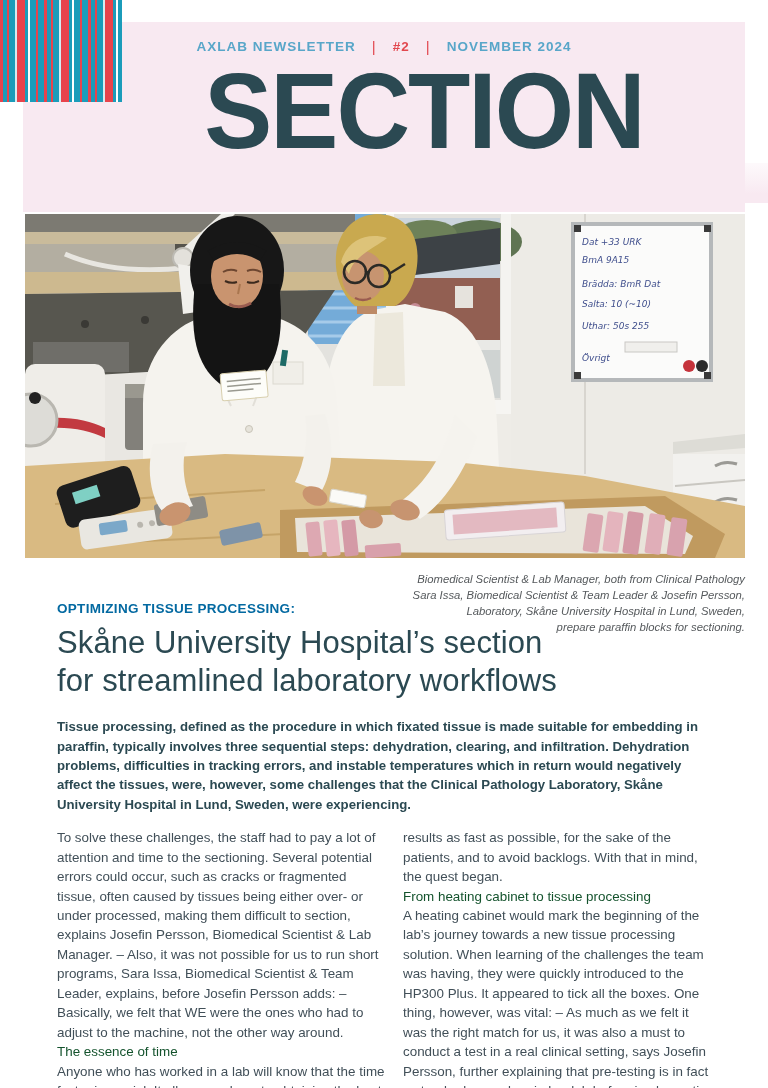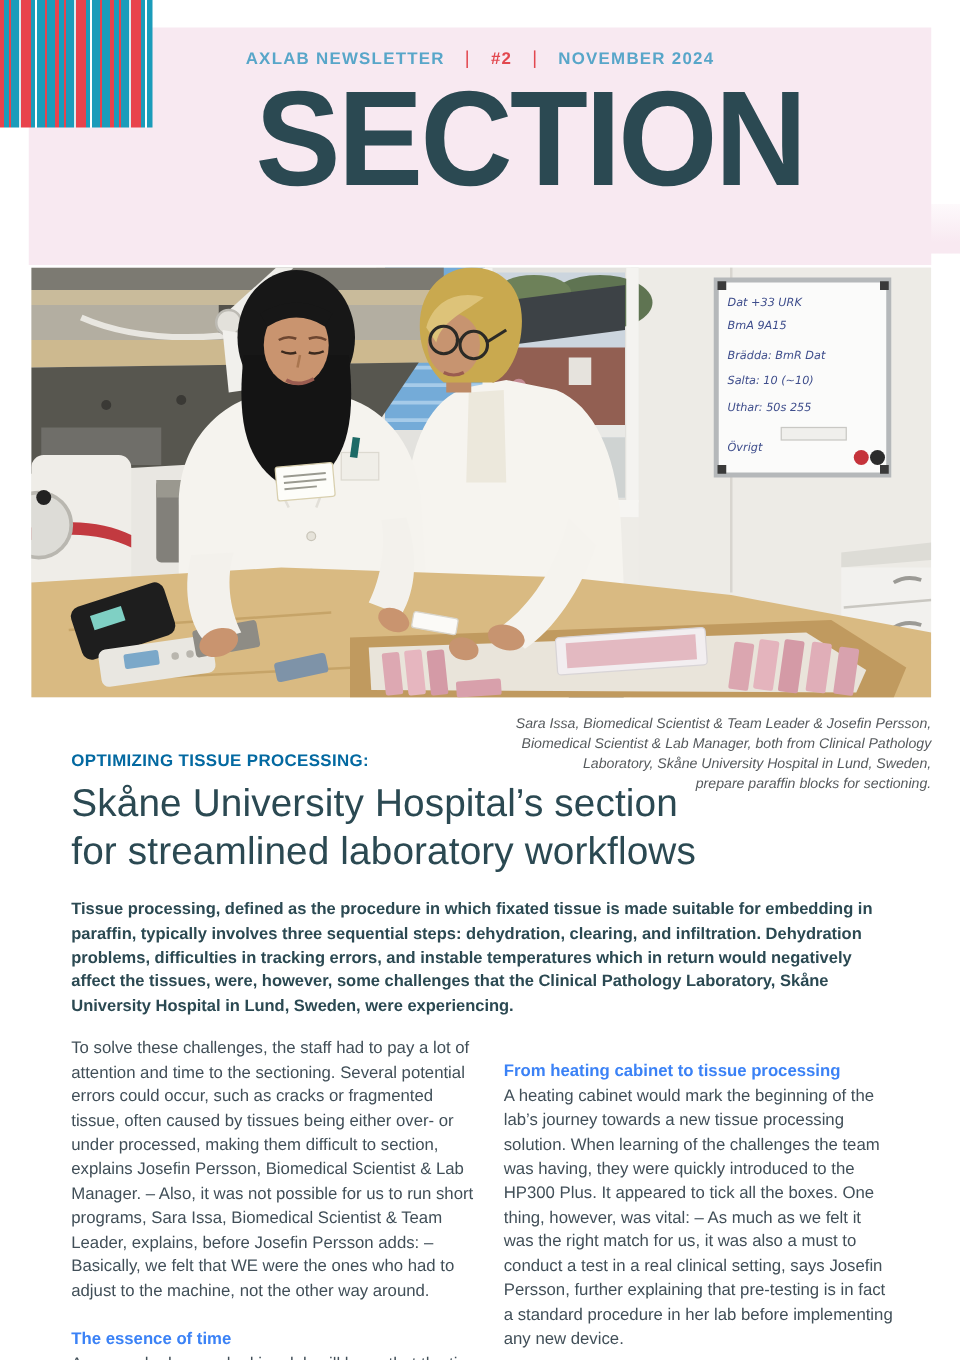--- a/index.html
+++ b/index.html
@@ -62,21 +62,21 @@
   .intro{
     margin-top:17px;font-size:13.2px;font-weight:bold;line-height:1.47;
     color:#2b4952;width:658px;
   }
   .columns{display:flex;gap:16px;margin-top:14px;}
   .col{font-size:13.4px;line-height:1.45;}
   .col-left{width:330px;}
   .col-right{width:312px;}
   .col p{margin:0;}
   .col .subhead{
-    font-weight:bold;color:#3b82f6;margin-top:19px;margin-bottom:0;
+    font-weight:normal;color:#14532d;margin-bottom:0;
   }
 </style>
 </head>
 <body>
 
 <div class="pink-band"></div>
 <div class="corner-stripes"></div>
 
 <div class="masthead-row">
   <span>AXLAB NEWSLETTER</span>
@@ -275,37 +275,38 @@
     <ellipse cx="290" cy="282" rx="13" ry="9" fill="#c9946f" transform="rotate(25 290 282)"></ellipse>
     <path d="M430,200 C420,240 400,270 375,288 L395,305 C418,290 440,258 452,222 Z" fill="#f5f3ee"></path>
     <rect x="305" y="278" width="36" height="13" rx="2" fill="#fbfaf7" stroke="#d8d5cc" transform="rotate(10 323 284)"></rect>
     <ellipse cx="380" cy="296" rx="15" ry="10" fill="#c79470" transform="rotate(15 380 296)"></ellipse>
     <ellipse cx="346" cy="305" rx="12" ry="9" fill="#c79470" transform="rotate(15 346 305)"></ellipse>
   </g>
 </svg>
 </div>
 
 <div class="caption">
+  <div>Biomedical Scientist &amp; Lab Manager, both from Clinical Pathology</div>
   <div>Sara Issa, Biomedical Scientist &amp; Team Leader &amp; Josefin Persson,</div>
-  <div>Biomedical Scientist &amp; Lab Manager, both from Clinical Pathology</div>
   <div>Laboratory, Skåne University Hospital in Lund, Sweden,</div>
   <div>prepare paraffin blocks for sectioning.</div>
 </div>
 
 <div class="article">
   <div class="kicker">OPTIMIZING TISSUE PROCESSING:</div>
   <div class="headline">
     <div>Skåne University Hospital’s section</div>
     <div>for streamlined laboratory workflows</div>
   </div>
   <div class="intro">Tissue processing, defined as the procedure in which fixated tissue is made suitable for embedding in paraffin, typically involves three sequential steps: dehydration, clearing, and infiltration. Dehydration problems, difficulties in tracking errors, and instable temperatures which in return would negatively affect the tissues, were, however, some challenges that the Clinical Pathology Laboratory, Skåne University Hospital in Lund, Sweden, were experiencing.</div>
   <div class="columns">
     <div class="col col-left">
       <p>To solve these challenges, the staff had to pay a lot of attention and time to the sectioning. Several potential errors could occur, such as cracks or fragmented tissue, often caused by tissues being either over- or under processed, making them difficult to section, explains Josefin Persson, Biomedical Scientist &amp; Lab Manager. – Also, it was not possible for us to run short programs, Sara Issa, Biomedical Scientist &amp; Team Leader, explains, before Josefin Persson adds: – Basically, we felt that WE were the ones who had to adjust to the machine, not the other way around.</p>
       <p class="subhead">The essence of time</p>
       <p>Anyone who has worked in a lab will know that the time factor is crucial. It all comes down to obtaining the best</p>
     </div>
     <div class="col col-right">
+      <p>results as fast as possible, for the sake of the patients, and to avoid backlogs. With that in mind, the quest began.</p>
       <p class="subhead">From heating cabinet to tissue processing</p>
       <p>A heating cabinet would mark the beginning of the lab’s journey towards a new tissue processing solution. When learning of the challenges the team was having, they were quickly introduced to the HP300 Plus. It appeared to tick all the boxes. One thing, however, was vital: – As much as we felt it was the right match for us, it was also a must to conduct a test in a real clinical setting, says Josefin Persson, further explaining that pre-testing is in fact a standard procedure in her lab before implementing any new device.</p>
     </div>
   </div>
 </div>
 
 </body></html>

